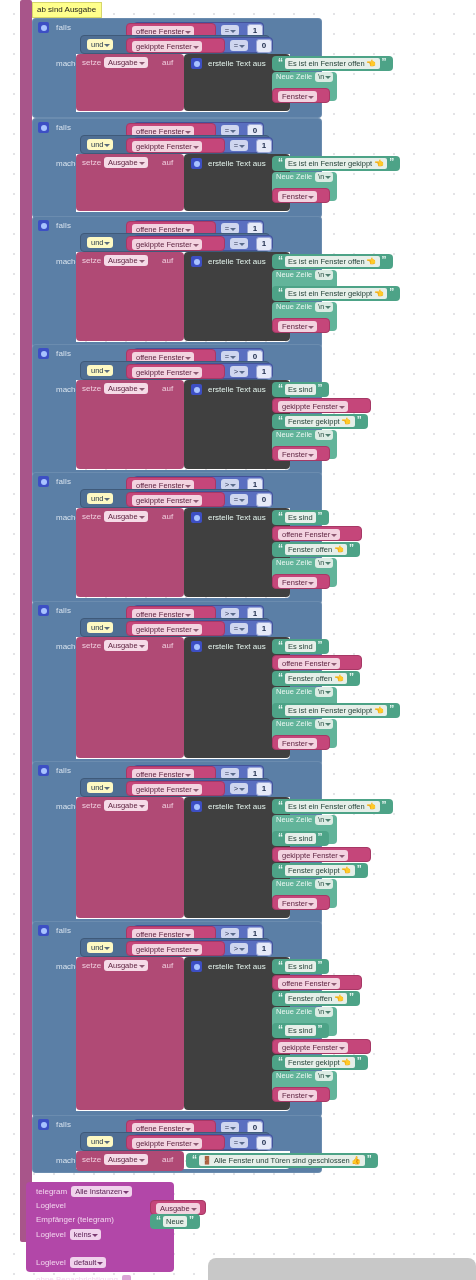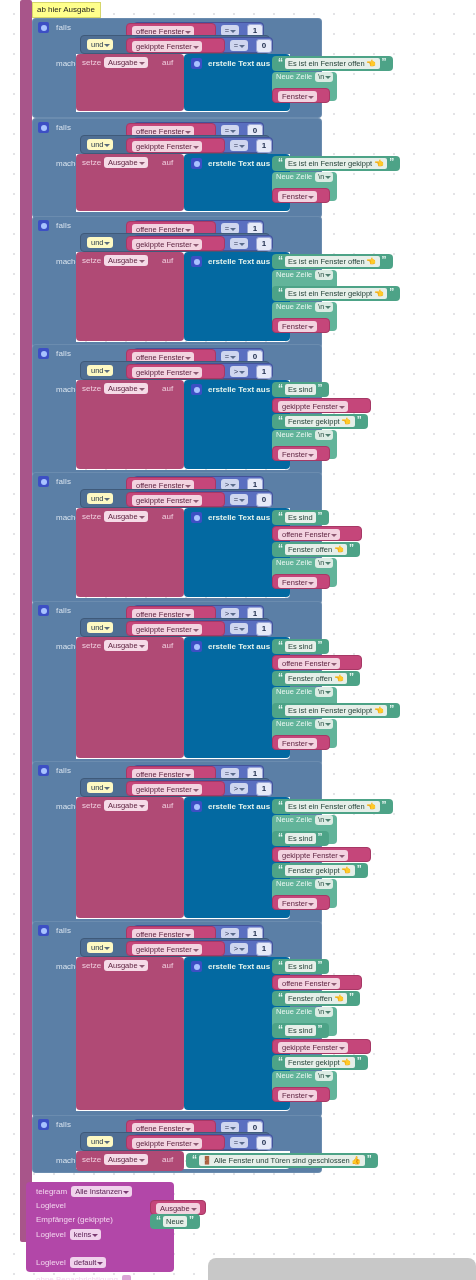--- a/index.html
+++ b/index.html
@@ -194,23 +194,22 @@
     border-radius: 3px;
     font-size: 7.5px;
     padding: 0 10px 0 4px;
     line-height: 11px;
     white-space: nowrap;
   }
 
   
   .join-block {
     position: absolute;
-    background: #0369a1;
+    background: #404040;
     border-radius: 4px;
-    font-weight: bold;
   }
   .join-gear {
     position: absolute;
     left: 7px; top: 4px;
     width: 11px; height: 11px;
     background: #3d4fc4;
     border-radius: 2px;
     display: flex; align-items: center; justify-content: center;
   }
   .join-gear::after {
@@ -336,21 +335,21 @@
   }
 </style>
 </head>
 <body>
 
 <div id="workspace">
 
   <div class="outer-spine"></div>
   <div class="outer-spine-foot"></div>
 
-  <div class="comment">ab hier Ausgabe</div>
+  <div class="comment">ab sind Ausgabe</div>
 
   <div id="blocks-host">
       <div class="if-block" style="top: 18px; width: 290px; height: 100px;"></div>
       <div class="gear" style="top: 22px; left: 38px; position: absolute;"></div>
       <div class="falls-label" style="top: 23px; left: 56px; position: absolute;">falls</div>
       <div class="if-notch" style="left: 76px; top: 54px; width: 214px; height: 58px; position: absolute;"></div>
       <div class="mache-label" style="top: 59px; left: 56px; position: absolute;">mache</div>
       <div class="cmp-block" style="left: 133px; top: 22px; width: 130.7px;">
         <div class="cmp-op" style="left: 86.7px; top: 2px;">=<div class="" style="position: absolute; right: 3px; top: 50%; margin-top: -1px; border-left: 3px solid transparent; border-right: 3px solid transparent; border-top: 3px solid rgb(90, 107, 140); width: 0px; height: 0px;"></div></div>
         <div class="num-field" style="left: 112.7px; top: 1px; position: absolute;">1</div>
@@ -862,21 +861,21 @@
 
   <div class="tg-block" id="tg-block" style="top: 1182px; width: 148px; height: 90px;">
       <div class="tg-row" style="top: 4px;">
         <div class="tg-lbl">telegram</div>
         <div class="tg-field">Alle Instanzen</div>
       </div>
       <div class="tg-row" style="top: 19px;">
         <div class="tg-lbl">Loglevel</div>
       </div>
       <div class="tg-row" style="top: 33px;">
-        <div class="tg-lbl">Empfänger (gekippte)</div>
+        <div class="tg-lbl">Empfänger (telegram)</div>
       </div>
       <div class="tg-row" style="top: 47px;">
         <div class="tg-lbl">Loglevel</div>
         <div class="tg-field">keins</div>
       </div>
       <div class="tg-row" style="top: 61px; margin-top: 32px;">
         <div class="tg-lbl">ohne Benachrichtigung</div>
         <div class="tg-check"></div>
       </div>
       <div class="tg-row" style="top: 75px;">

